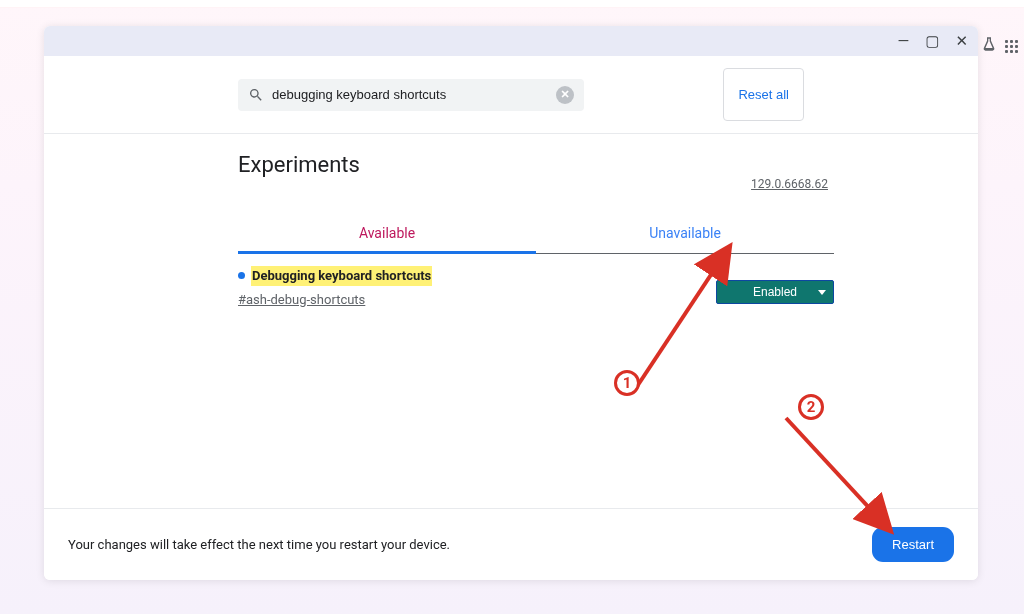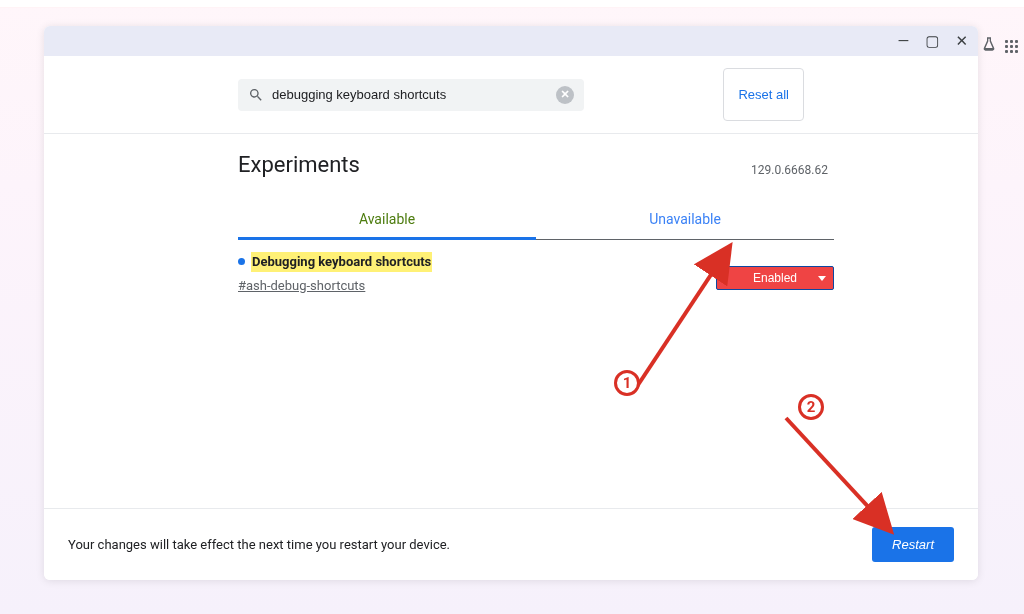--- a/index.html
+++ b/index.html
@@ -97,49 +97,51 @@
     margin-right:150px;
   }
 
   .contentwrap {
     padding: 18px 0 0 0;
     flex:1;
     overflow:auto;
   }
   .headrow {
     display:flex;
-    align-items:flex-end;
+    align-items:flex-start;
     padding: 0 0 0 194px;
+    flex-direction: column;
   }
   .headrow h1 {
     font-size:22px; font-weight:400; color:#202124;
   }
   .version {
     margin-left:auto;
     margin-right:150px;
     font-size:12px;
     color:#5f6368;
+    text-decoration:underline;
   }
 
   .tabs {
     margin:24px 0 0 194px;
     width:596px;
     display:flex;
     border-bottom:1px solid #5f6368;
   }
   .tab {
     flex:1;
     text-align:center;
     padding:10px 0;
     font-size:14px;
     color:#3b82f6;
     cursor:pointer;
   }
   .tab.active {
-    color:#4d7c0f;
+    color:#be185d;
     border-bottom:3px solid #1a73e8;
     margin-bottom:-1px;
   }
 
   .flagrow {
     margin:12px 0 0 194px;
     width:596px;
     display:flex;
     gap:20px;
   }
@@ -162,21 +164,21 @@
     text-decoration:underline;
     color:#5f6368;
     cursor:pointer;
     margin-top:0;
     display:inline-block;
   }
   .enabled-select {
     margin-top:14px;
     width:118px;
     height:24px;
-    background:#ef4444;
+    background:#0f766e;
     border:1px solid #0d47a1;
     border-radius:2px;
     color:#fff;
     font-size:12px;
     text-align:center;
     text-align-last:center;
     cursor:pointer;
     appearance:none;
     position:relative;
   }
@@ -202,23 +204,22 @@
     font-size:13px;
     color:#202124;
   }
   .restartbtn {
     margin-left:auto;
     background:#1a73e8;
     color:#fff;
     border:0;
     padding:10px 20px;
     font-size:13px;
-    border-radius:3px;
-    cursor:pointer;
-    font-style:italic;
+    border-radius:11px;
+    cursor:pointer;
   }
 
   
   .anno-svg {
     position:absolute;
     left:44px; top:26px;
     width:934px; height:554px;
     pointer-events:none;
   }
   .circ-num {

